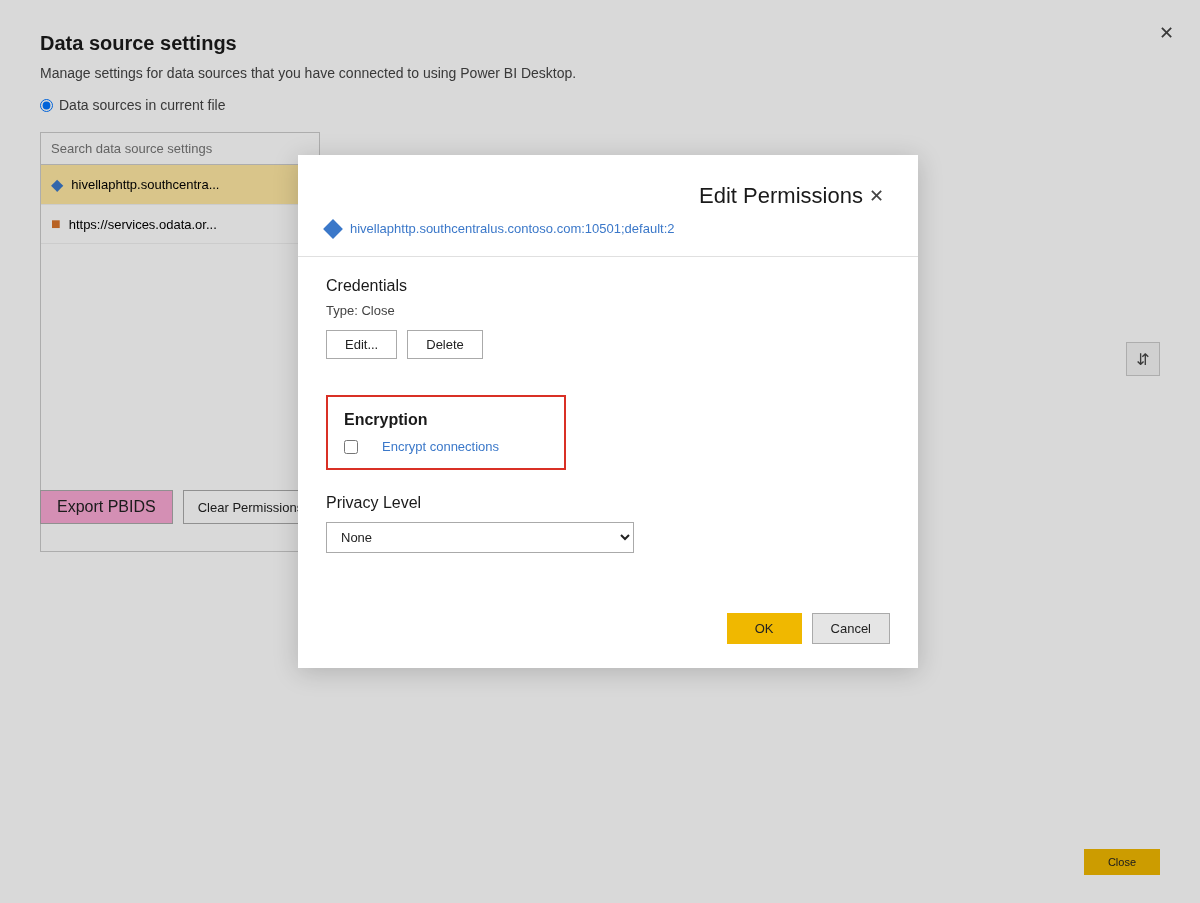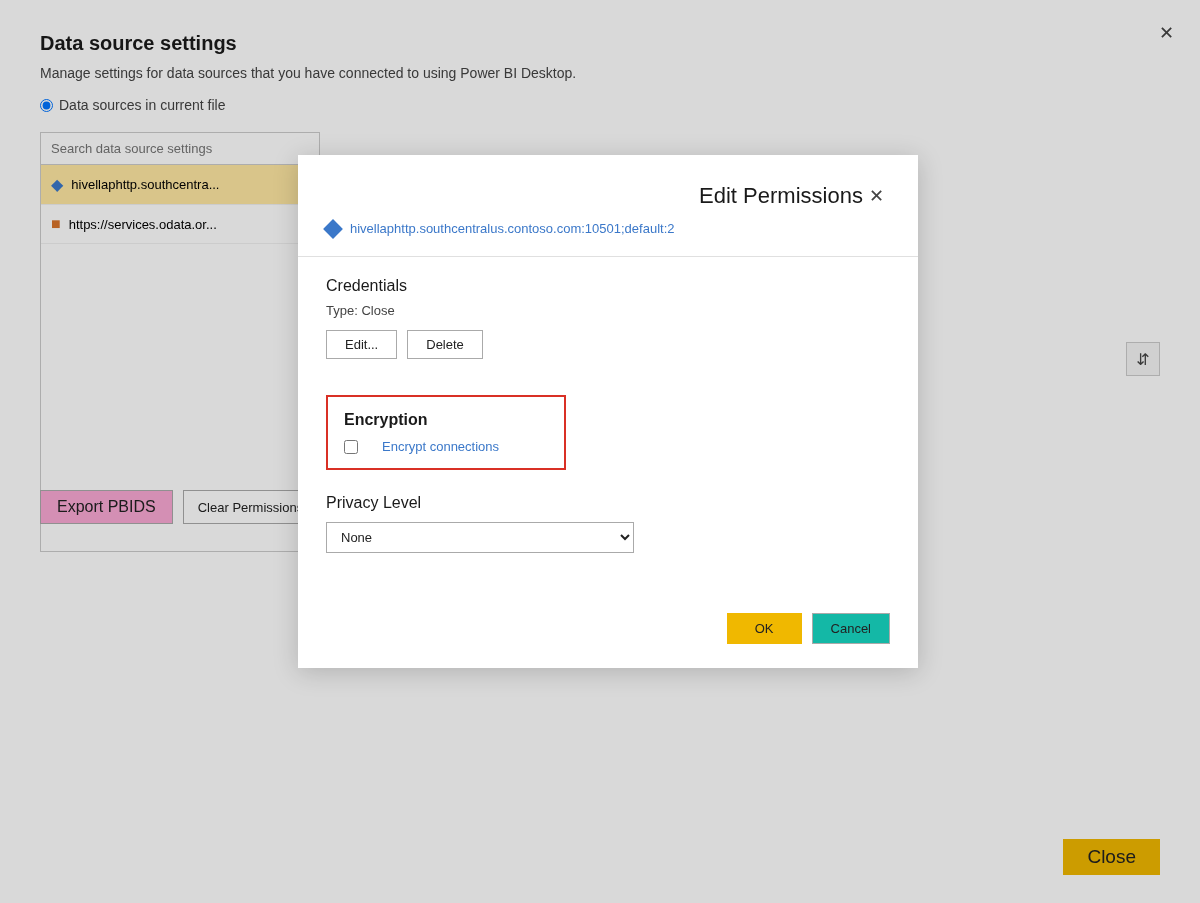--- a/index.html
+++ b/index.html
@@ -165,21 +165,21 @@
     }
 
     
     .close-btn-main {
       position: absolute;
       bottom: 28px;
       right: 40px;
       padding: 7px 24px;
       background: #f0b800;
       border: none;
-      font-size: 19px;
+      font-size: 11px;
       cursor: pointer;
       color: #222;
       font-weight: 500;
     }
 
     
     .modal-overlay {
       position: absolute;
       top: 0; left: 0;
       width: 1200px; height: 903px;
@@ -327,21 +327,21 @@
       background: #f0b800;
       border: none;
       font-size: 13px;
       cursor: pointer;
       color: #222;
       font-weight: 500;
     }
     .modal-cancel {
       padding: 7px 18px;
       border: 1px solid #aaa;
-      background: #14b8a6;
+      background: #e5e5e5;
       font-size: 13px;
       cursor: pointer;
       color: #222;
     }
 
     
     .hive-diamond {
       display: inline-block;
       width: 14px;
       height: 14px;

